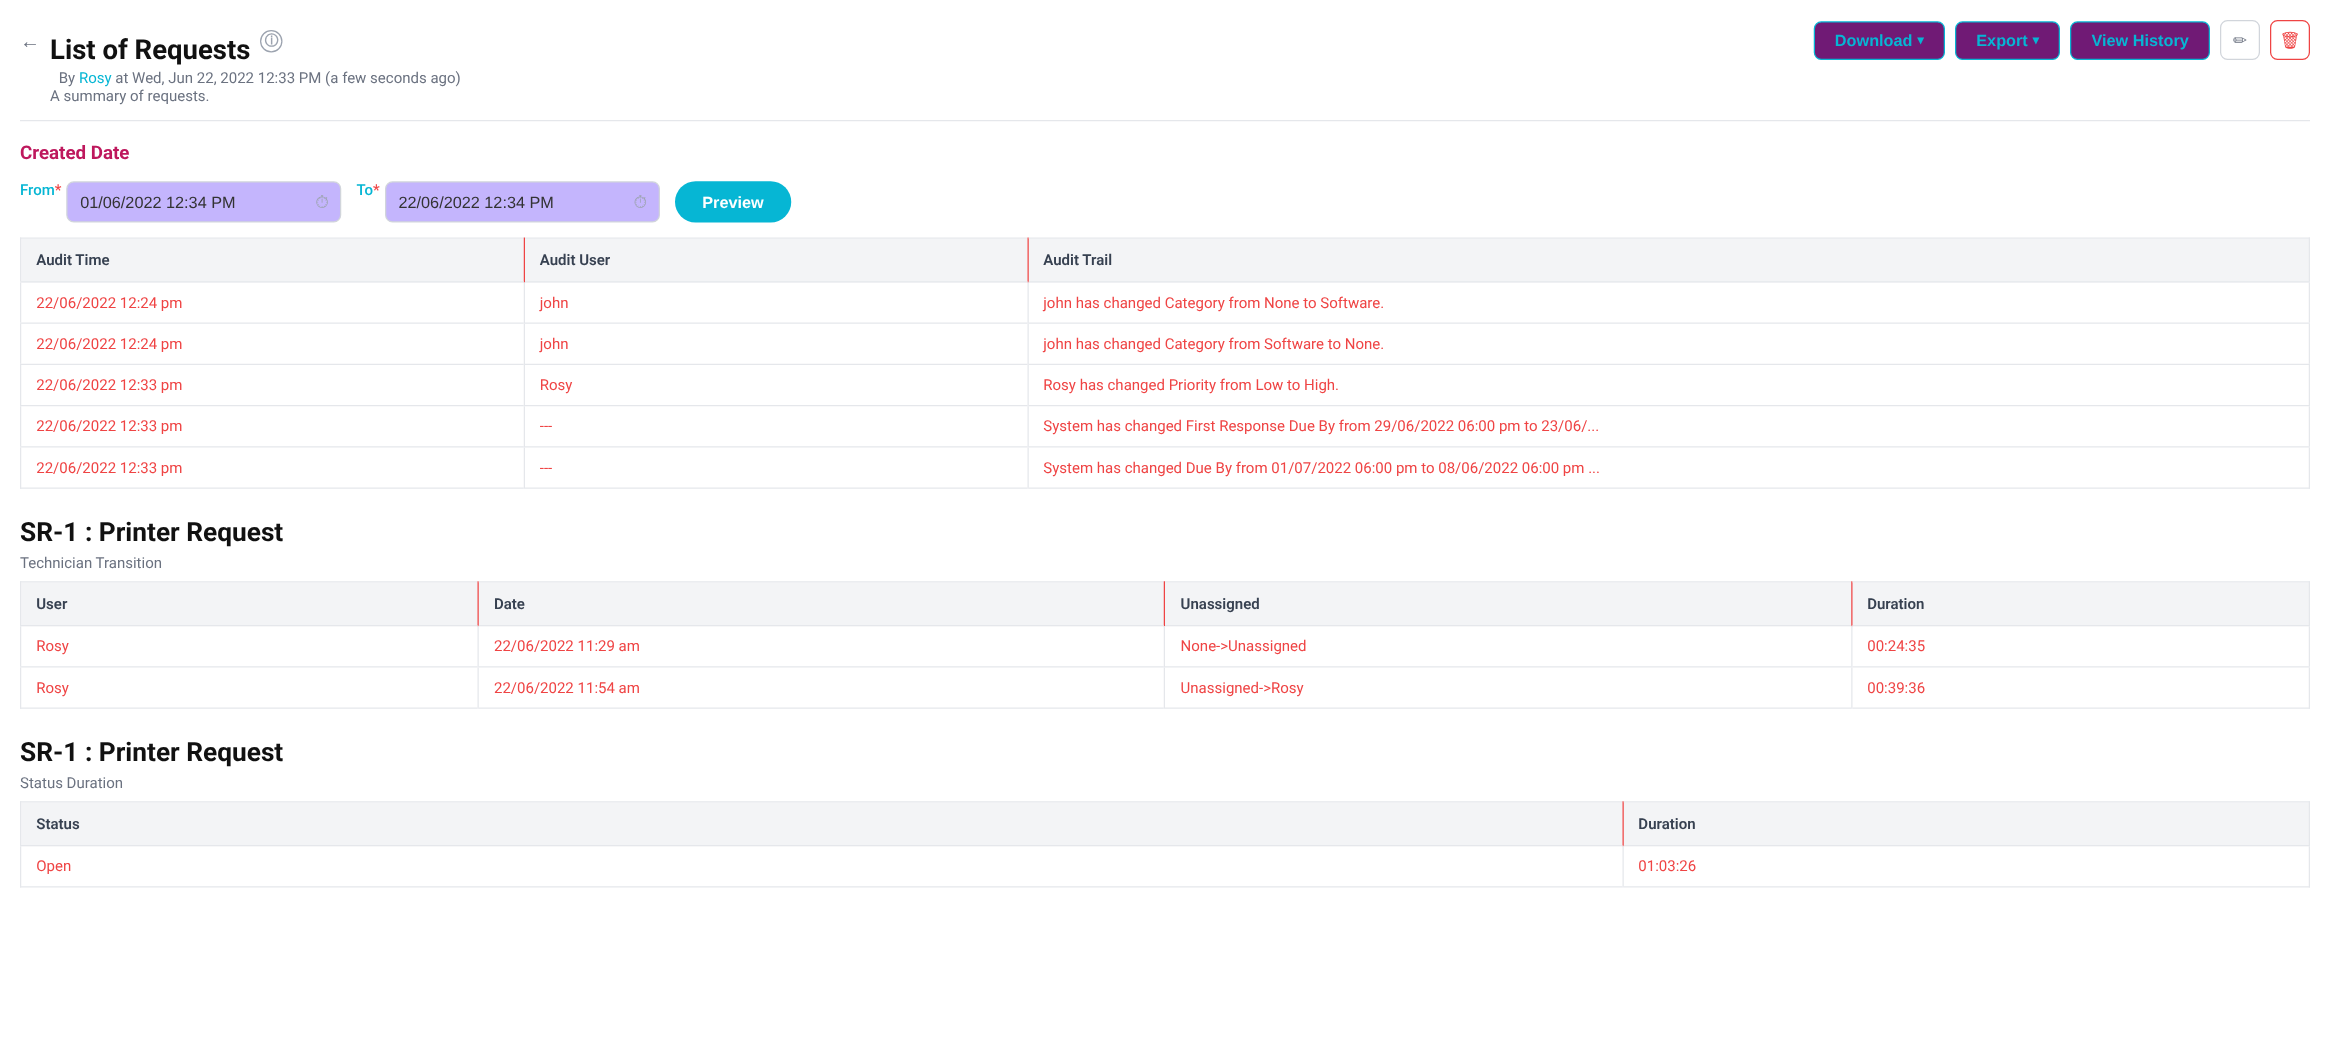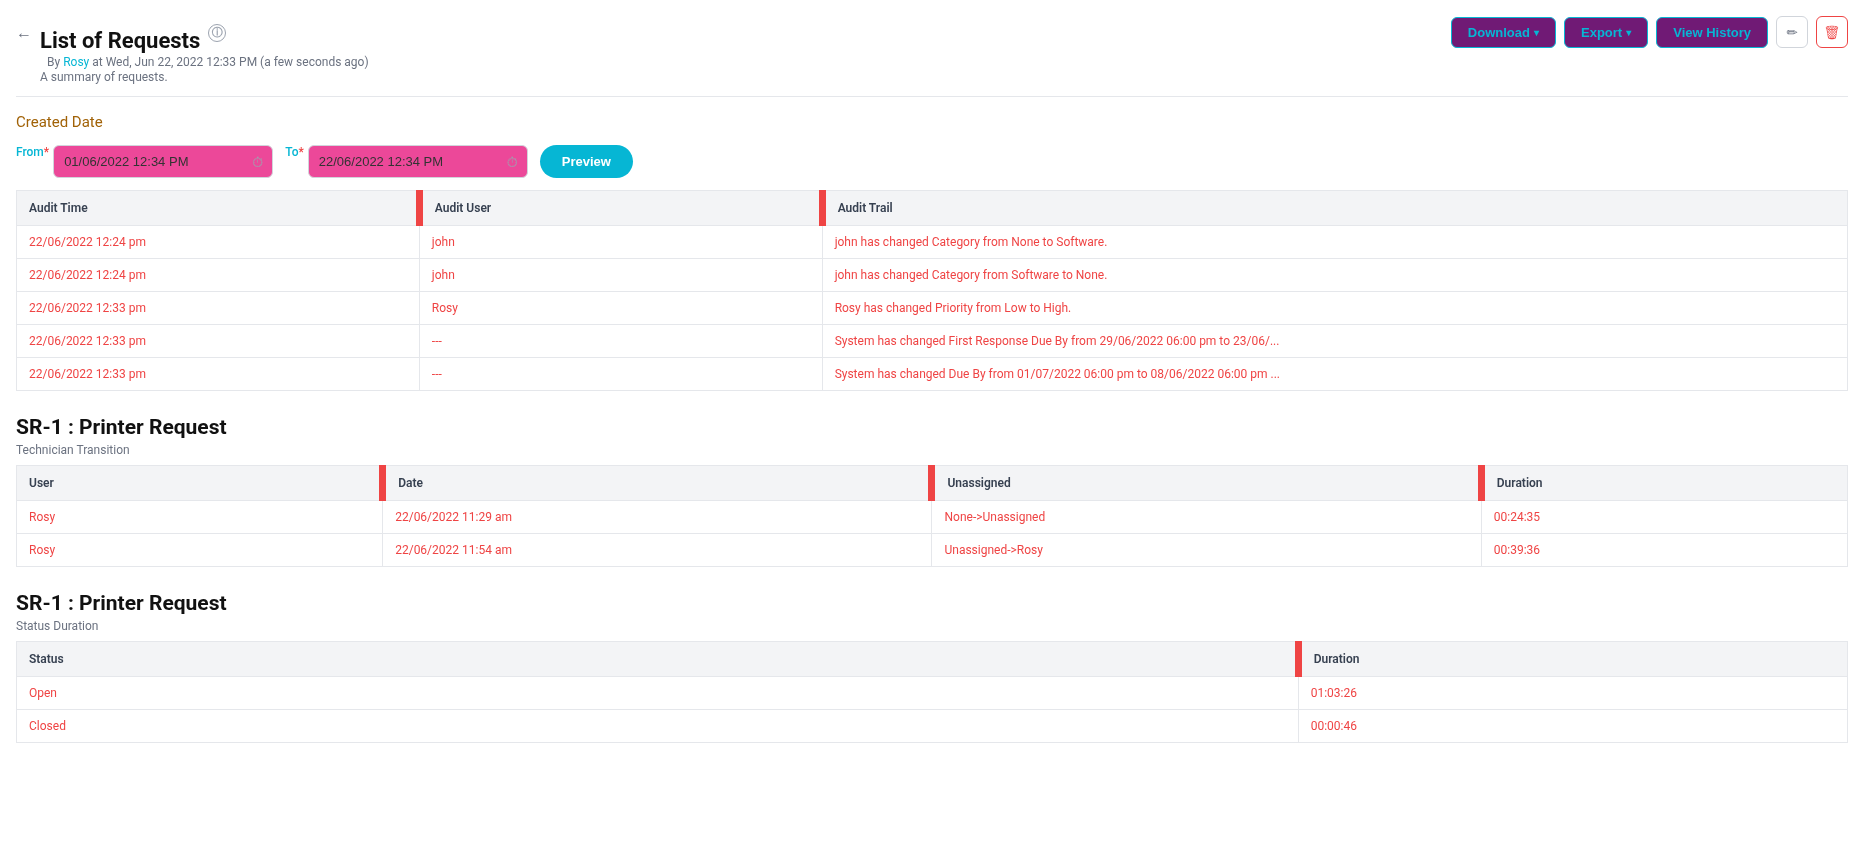--- a/index.html
+++ b/index.html
@@ -19,38 +19,38 @@
     .description { font-size: 12px; color: #6b7280; margin-left: 24px; margin-top: 1px; }
     
     .header-actions { display: flex; align-items: center; gap: 8px; margin-top: 4px; }
     .btn-outline { display: flex; align-items: center; gap: 4px; padding: 7px 16px; border: 1.5px solid #06b6d4; border-radius: 6px; background: #701a75; color: #06b6d4; font-size: 13px; font-weight: 700; cursor: pointer; white-space: nowrap; }
     .btn-icon { width: 32px; height: 32px; border: 1.5px solid #d1d5db; border-radius: 6px; background: #fff; display: flex; align-items: center; justify-content: center; cursor: pointer; color: #6b7280; }
     .btn-icon.danger { border-color: #ef4444; color: #ef4444; }
     .chevron { font-size: 10px; }
     
     
     .filter-section { padding: 16px 0 12px 0; }
-    .filter-title { font-size: 15px; font-weight: 400; color: #a16207; margin-bottom: 14px; }
+    .filter-title { font-size: 15px; font-weight: 700; color: #be185d; margin-bottom: 14px; }
     .filter-row { display: flex; align-items: flex-end; gap: 12px; }
     .field-group { display: flex; flex-direction: row; gap: 4px; }
     .field-label { font-size: 12px; color: #06b6d4; font-weight: 500; }
     .field-label .required { color: #ef4444; }
     .date-input-wrap { position: relative; }
-    .date-input { border: 1px solid #d1d5db; border-radius: 6px; padding: 8px 36px 8px 10px; font-size: 13px; color: #333; width: 220px; background: #ec4899; }
+    .date-input { border: 1px solid #d1d5db; border-radius: 6px; padding: 8px 36px 8px 10px; font-size: 13px; color: #333; width: 220px; background: #c4b5fd; }
     .date-icon { position: absolute; right: 10px; top: 50%; transform: translateY(-50%); color: #9ca3af; font-size: 14px; }
     .btn-preview { background: #06b6d4; color: #fff; border: none; border-radius: 20px; padding: 9px 22px; font-size: 13px; font-weight: 600; cursor: pointer; }
     
     
     .section { margin-bottom: 24px; }
     .section-title { font-size: 21px; font-weight: 700; color: #111; margin-bottom: 4px; }
     .section-subtitle { font-size: 12px; color: #6b7280; margin-bottom: 8px; }
     
     table { width: 100%; border-collapse: collapse; border: 1px solid #e5e7eb; }
     thead tr { background: #f3f4f6; }
-    th { padding: 10px 12px; text-align: left; font-size: 12px; font-weight: 600; color: #374151; border-right: 7px solid #ef4444; }
+    th { padding: 10px 12px; text-align: left; font-size: 12px; font-weight: 600; color: #374151; border-right: 1px solid #ef4444; }
     th:last-child { border-right: none; }
     td { padding: 9px 12px; font-size: 12px; color: #ef4444; border-right: 1px solid #e5e7eb; border-top: 1px solid #e5e7eb; }
     td:last-child { border-right: none; }
     
     .col-audit-time { width: 22%; }
     .col-audit-user { width: 22%; }
     .col-audit-trail { width: 56%; }
     
     .col-user { width: 20%; }
     .col-date { width: 30%; }
@@ -199,20 +199,16 @@
         <tr>
           <th class="col-status">Status</th>
           <th class="col-dur">Duration</th>
         </tr>
       </thead>
       <tbody id="status-tbody">
       <tr>
       <td>Open</td>
       <td>01:03:26</td>
     </tr>
-          <tr>
-      <td>Closed</td>
-      <td>00:00:46</td>
-    </tr>
         </tbody>
     </table>
   </div>
 </div>
 
 </body></html>

